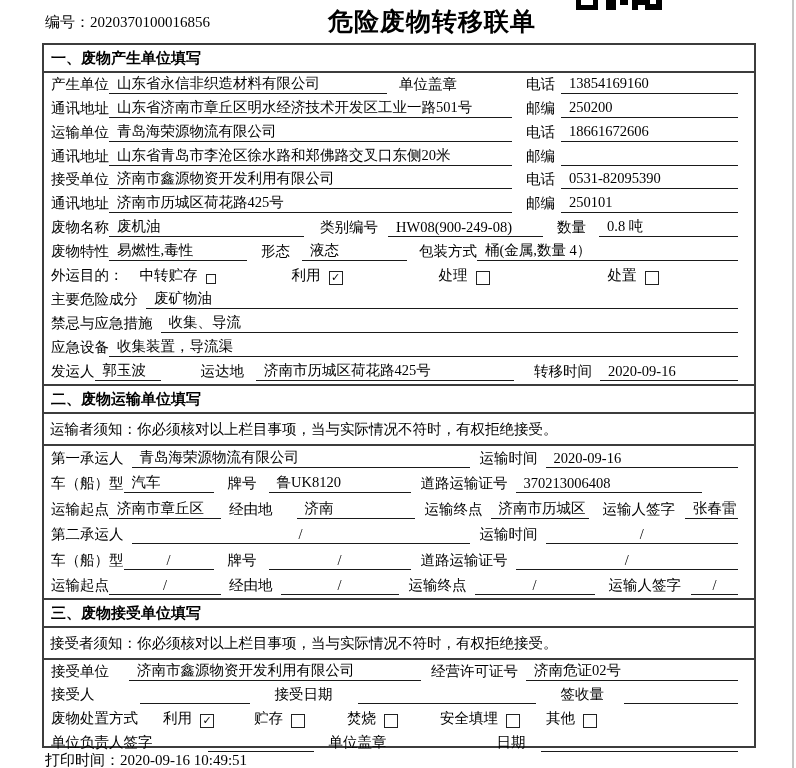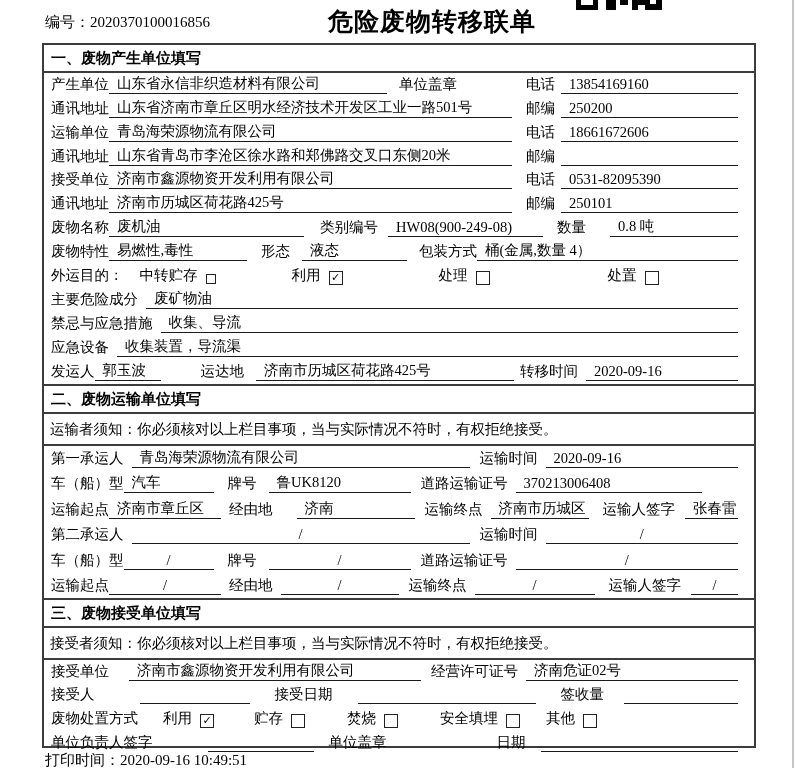--- a/index.html
+++ b/index.html
@@ -26,21 +26,21 @@
   .r{display:flex;align-items:flex-end;padding:0 16px 3px 7px;box-sizing:border-box;}
   .s1 .r{height:23.9px;}
   .s2 .r{height:25.4px;}
   .s3 .r{height:23.7px;}
   .l{white-space:nowrap;flex:0 0 auto;}
   .u{border-bottom:1px solid #1a1a1a;white-space:nowrap;padding:0 4px 0 8px;
     box-sizing:border-box;overflow:hidden;flex:0 0 auto;}
   .u.grow{flex:1 1 auto;}
   .u.c{text-align:center;padding:0;}
   .sp{flex:1 1 auto;}
-  .rg{width:212px;flex:0 0 auto;display:flex;align-items:flex-end;}
+  .rg{width:212px;flex:0 0 auto;display:flex;}
   .rg .u{flex:1 1 auto;margin-left:6px;}
   .cb{display:inline-block;flex:0 0 auto;width:12px;height:12px;border:1.5px solid #222;
     margin-left:8px;font-size:11px;line-height:12px;text-align:center;
     font-family:"DejaVu Sans","Liberation Sans",sans-serif;}
   .cb.small{width:8px;height:8px;margin-bottom:1px;}
   .printline{position:absolute;left:45px;top:751px;font-size:15px;white-space:nowrap;}
 </style>
 </head>
 <body>
 
@@ -121,21 +121,21 @@
         <span class="u">250101</span>
       </span>
     </div>
 
     <div class="r">
       <span class="l">废物名称</span>
       <span class="u" style="width:195px">废机油</span>
       <span class="l" style="margin-left:16px">类别编号</span>
       <span class="u" style="width:155px;margin-left:10px">HW08(900-249-08)</span>
       <span class="l" style="margin-left:14px">数量</span>
-      <span class="u grow" style="margin-left:24px">0.8 吨</span>
+      <span class="u grow" style="margin-left:13px">0.8 吨</span>
     </div>
 
     <div class="r">
       <span class="l">废物特性</span>
       <span class="u" style="width:138px">易燃性,毒性</span>
       <span class="l" style="margin-left:14px">形态</span>
       <span class="u" style="width:105px;margin-left:12px">液态</span>
       <span class="l" style="margin-left:12px">包装方式</span>
       <span class="u grow" style="">桶(金属,数量 4）</span>
     </div>
@@ -157,29 +157,29 @@
       <span class="u grow" style="margin-left:8px">废矿物油</span>
     </div>
 
     <div class="r">
       <span class="l">禁忌与应急措施</span>
       <span class="u grow" style="margin-left:8px">收集、导流</span>
     </div>
 
     <div class="r">
       <span class="l">应急设备</span>
-      <span class="u grow" style="margin-left:8px">收集装置，导流渠</span>
+      <span class="u grow" style="">收集装置，导流渠</span>
     </div>
 
     <div class="r">
       <span class="l">发运人</span>
       <span class="u" style="width:66px;margin-left:0">郭玉波</span>
       <span class="l" style="margin-left:40px">运达地</span>
       <span class="u" style="width:258px;margin-left:12px">济南市历城区荷花路425号</span>
-      <span class="l" style="margin-left:6px">转移时间</span>
+      <span class="l" style="margin-left:20px">转移时间</span>
       <span class="u grow" style="margin-left:8px">2020-09-16</span>
     </div>
   </div>
 
   <div class="sec s2 bt">
     <div class="sec-h">二、废物运输单位填写</div>
     <div class="notice">运输者须知：你必须核对以上栏目事项，当与实际情况不符时，有权拒绝接受。</div>
 
     <div class="r">
       <span class="l">第一承运人</span>

